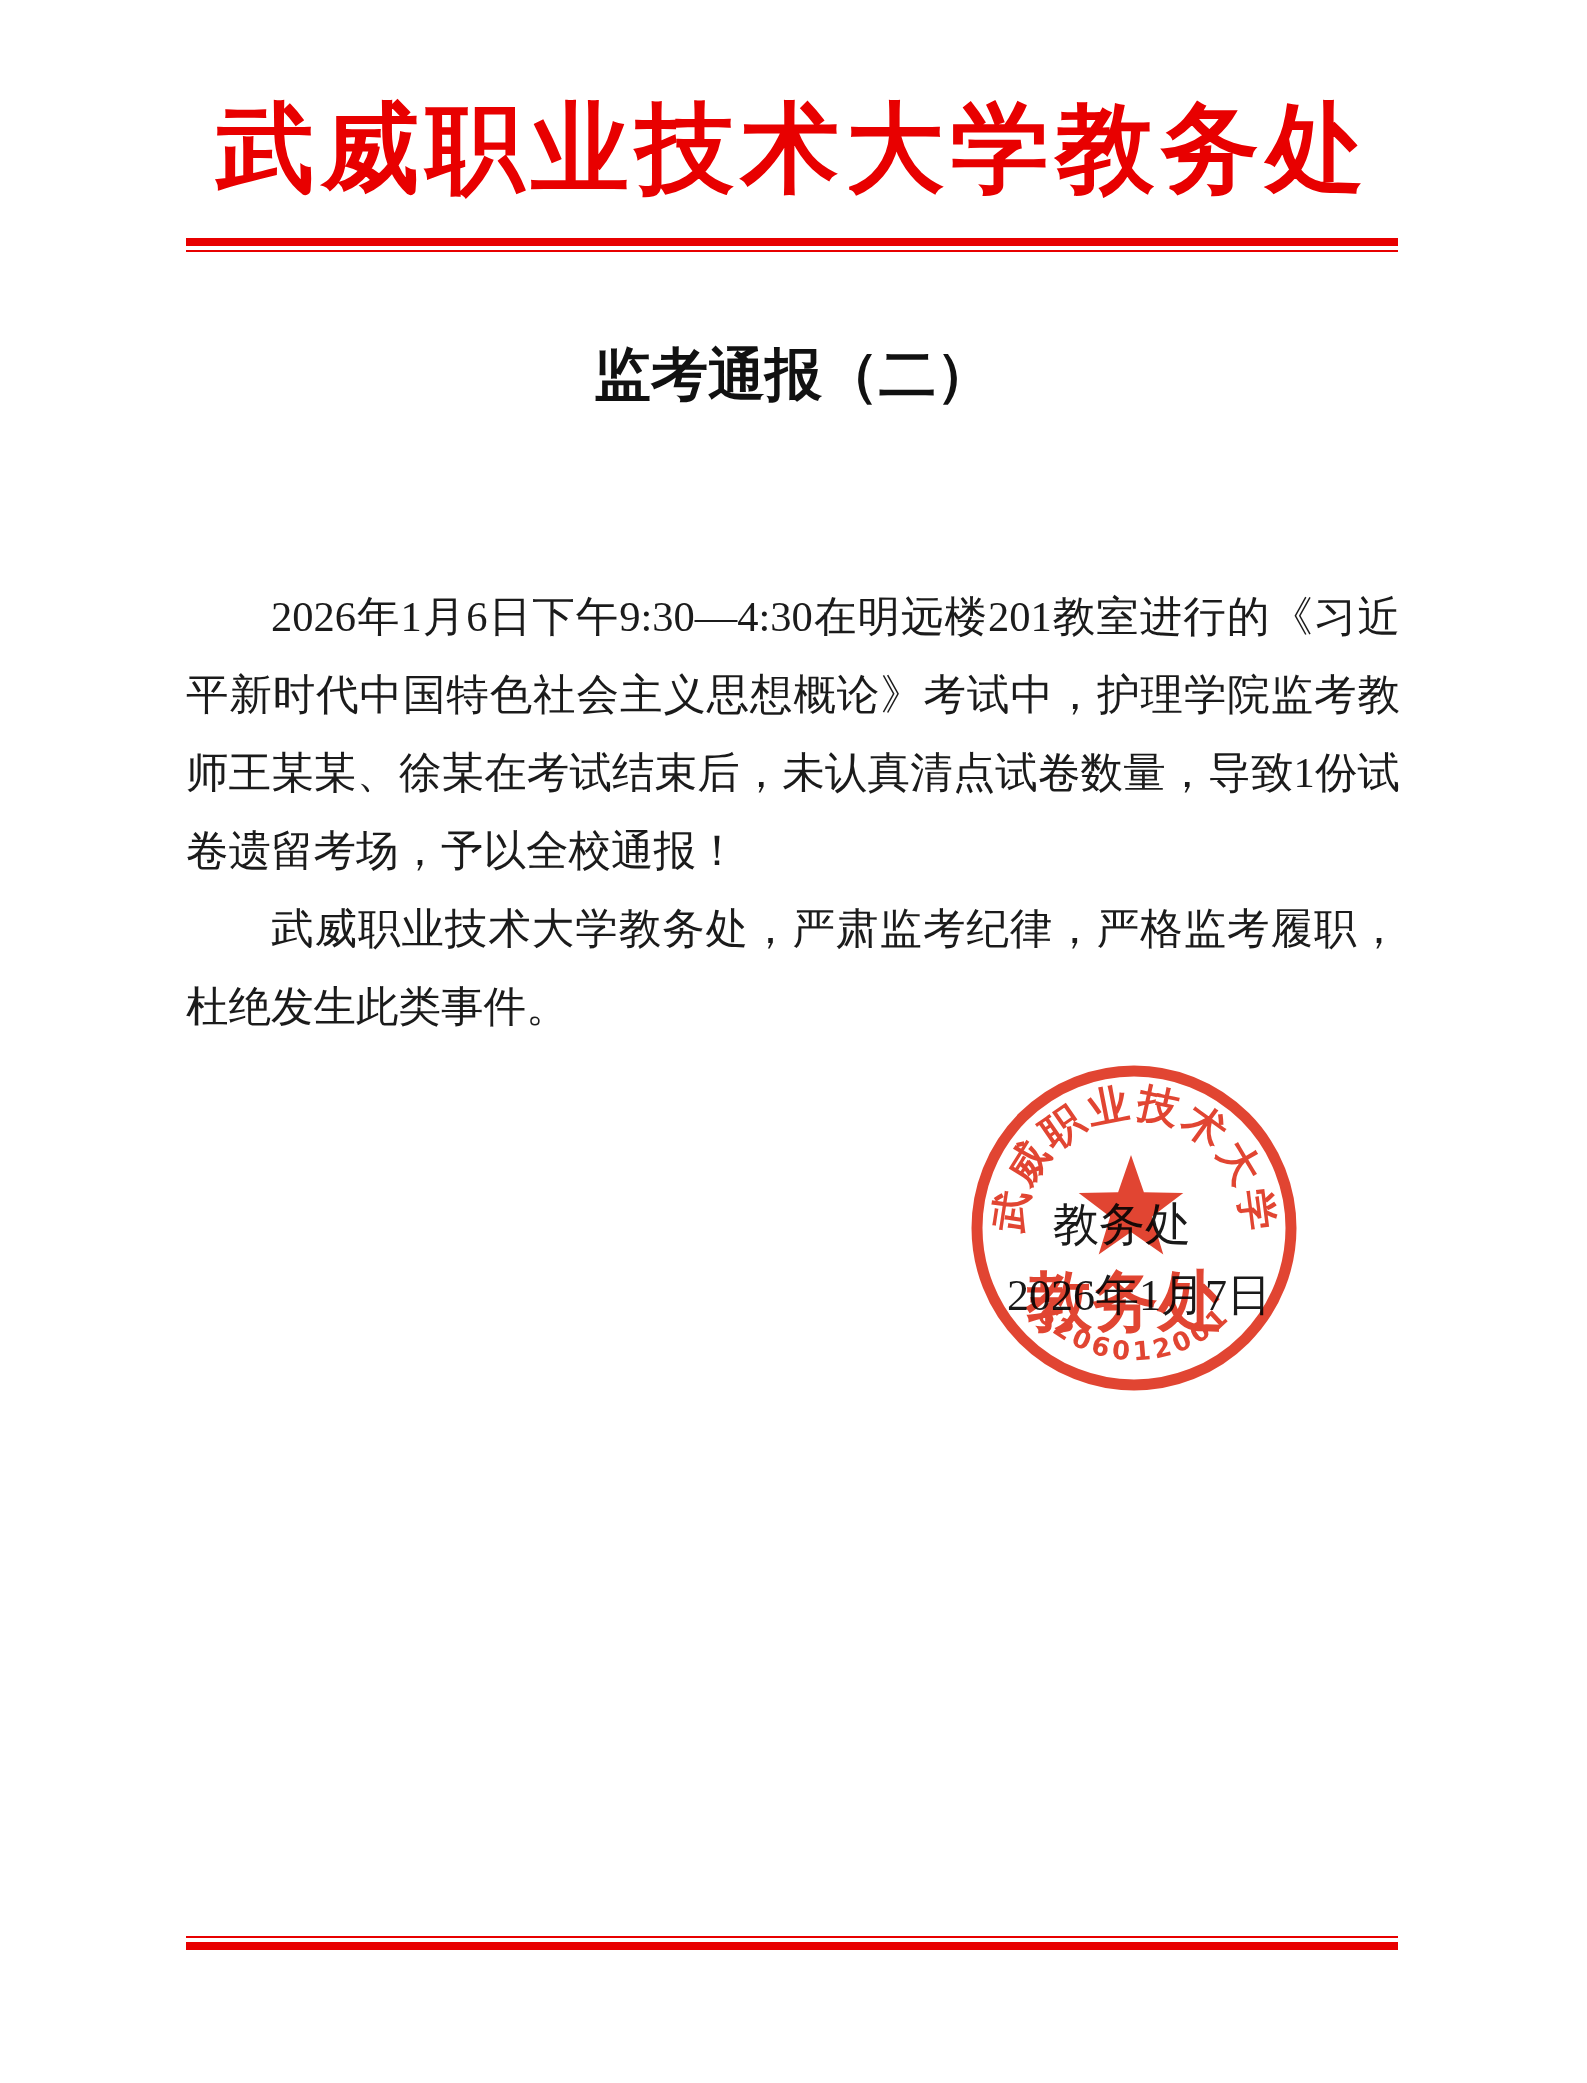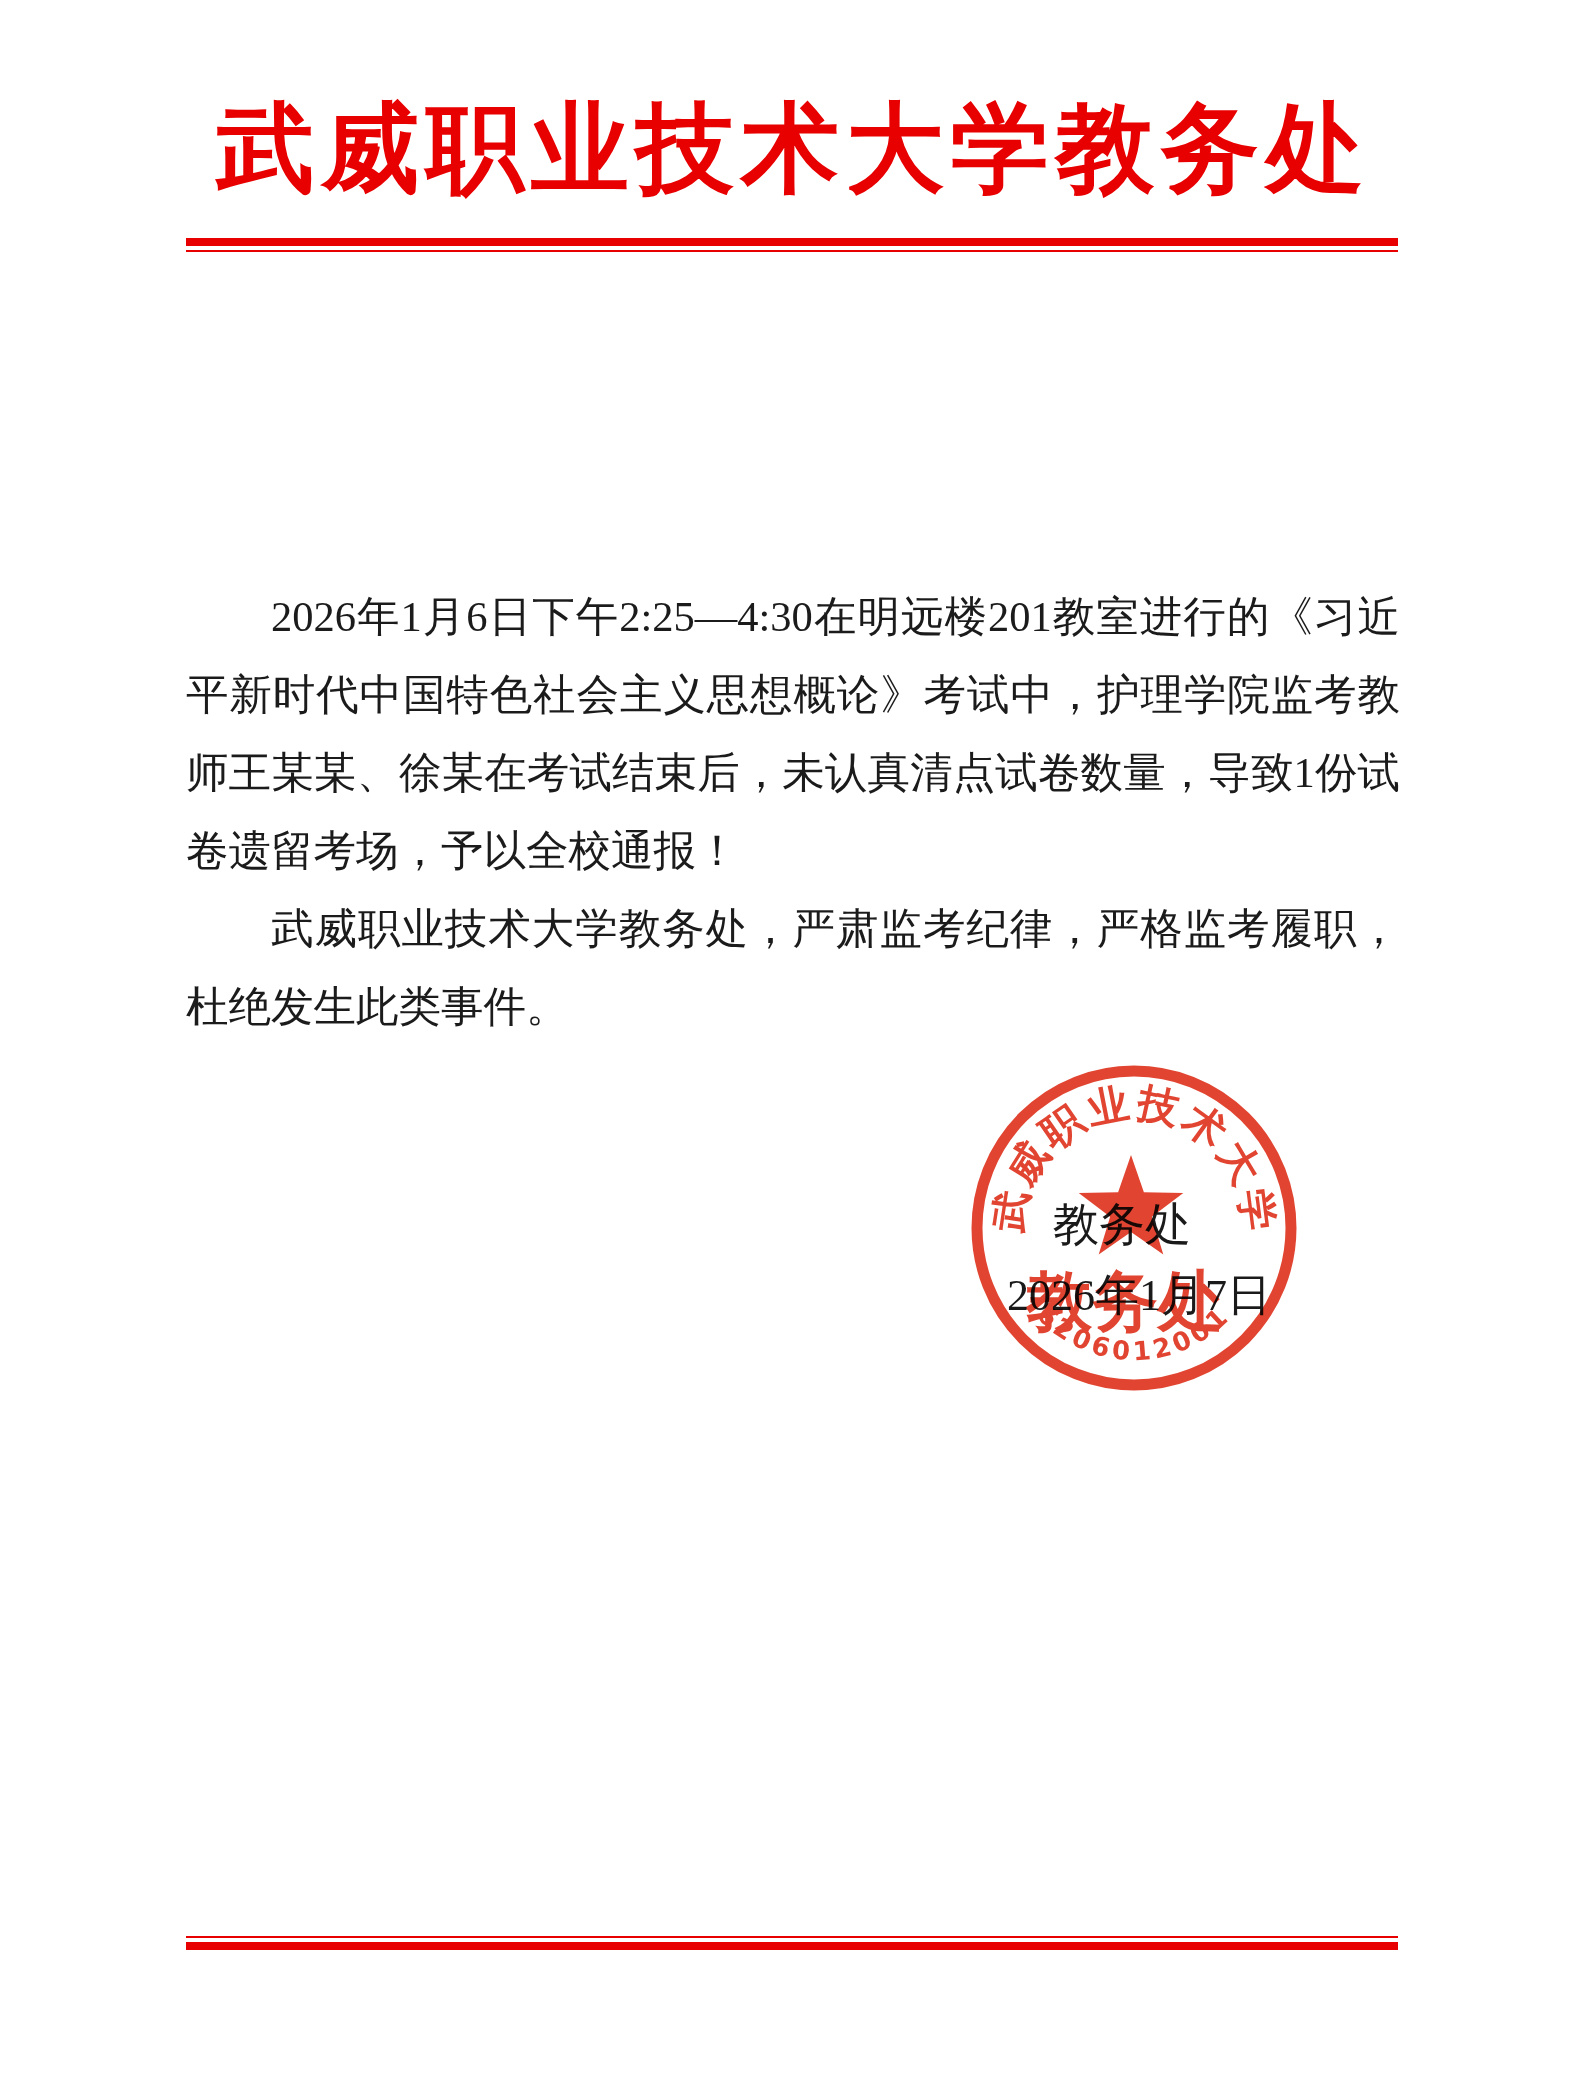--- a/index.html
+++ b/index.html
@@ -113,24 +113,25 @@
 <div class="page">
 
   <div class="agency-header">武威职业技术大学教务处</div>
 
   <div class="rule rule-top">
     <div class="thick"></div>
     <div class="thin"></div>
   </div>
 
   <div class="doc-title">
+    <div>监考通报（二）</div>
   </div>
 
   <div class="doc-body">
-    <p>2026年1月6日下午2:25—4:30在明远楼201教室进行的《习近平新时代中国特色社会主义思想概论》考试中，护理学院监考教师王某某、徐某在考试结束后，未认真清点试卷数量，导致1份试卷遗留考场，予以全校通报！</p>
+    <p>2026年1月6日下午9:30—4:30在明远楼201教室进行的《习近平新时代中国特色社会主义思想概论》考试中，护理学院监考教师王某某、徐某在考试结束后，未认真清点试卷数量，导致1份试卷遗留考场，予以全校通报！</p>
     <p>武威职业技术大学教务处，严肃监考纪律，严格监考履职，杜绝发生此类事件。</p>
   </div>
 
   <div class="sig-name">教务处</div>
 
   <div class="sig-date">2026年1月7日</div>
 
   <svg class="seal" viewBox="0 0 340 340" xmlns="http://www.w3.org/2000/svg">
     <circle cx="170" cy="170" r="157" fill="none" stroke="var(--seal_red)" stroke-width="11"></circle>
     <path id="seal-arc-top" d="M 60.3 177.7 A 110 110 0 1 1 279.7 177.7" fill="none"></path>

